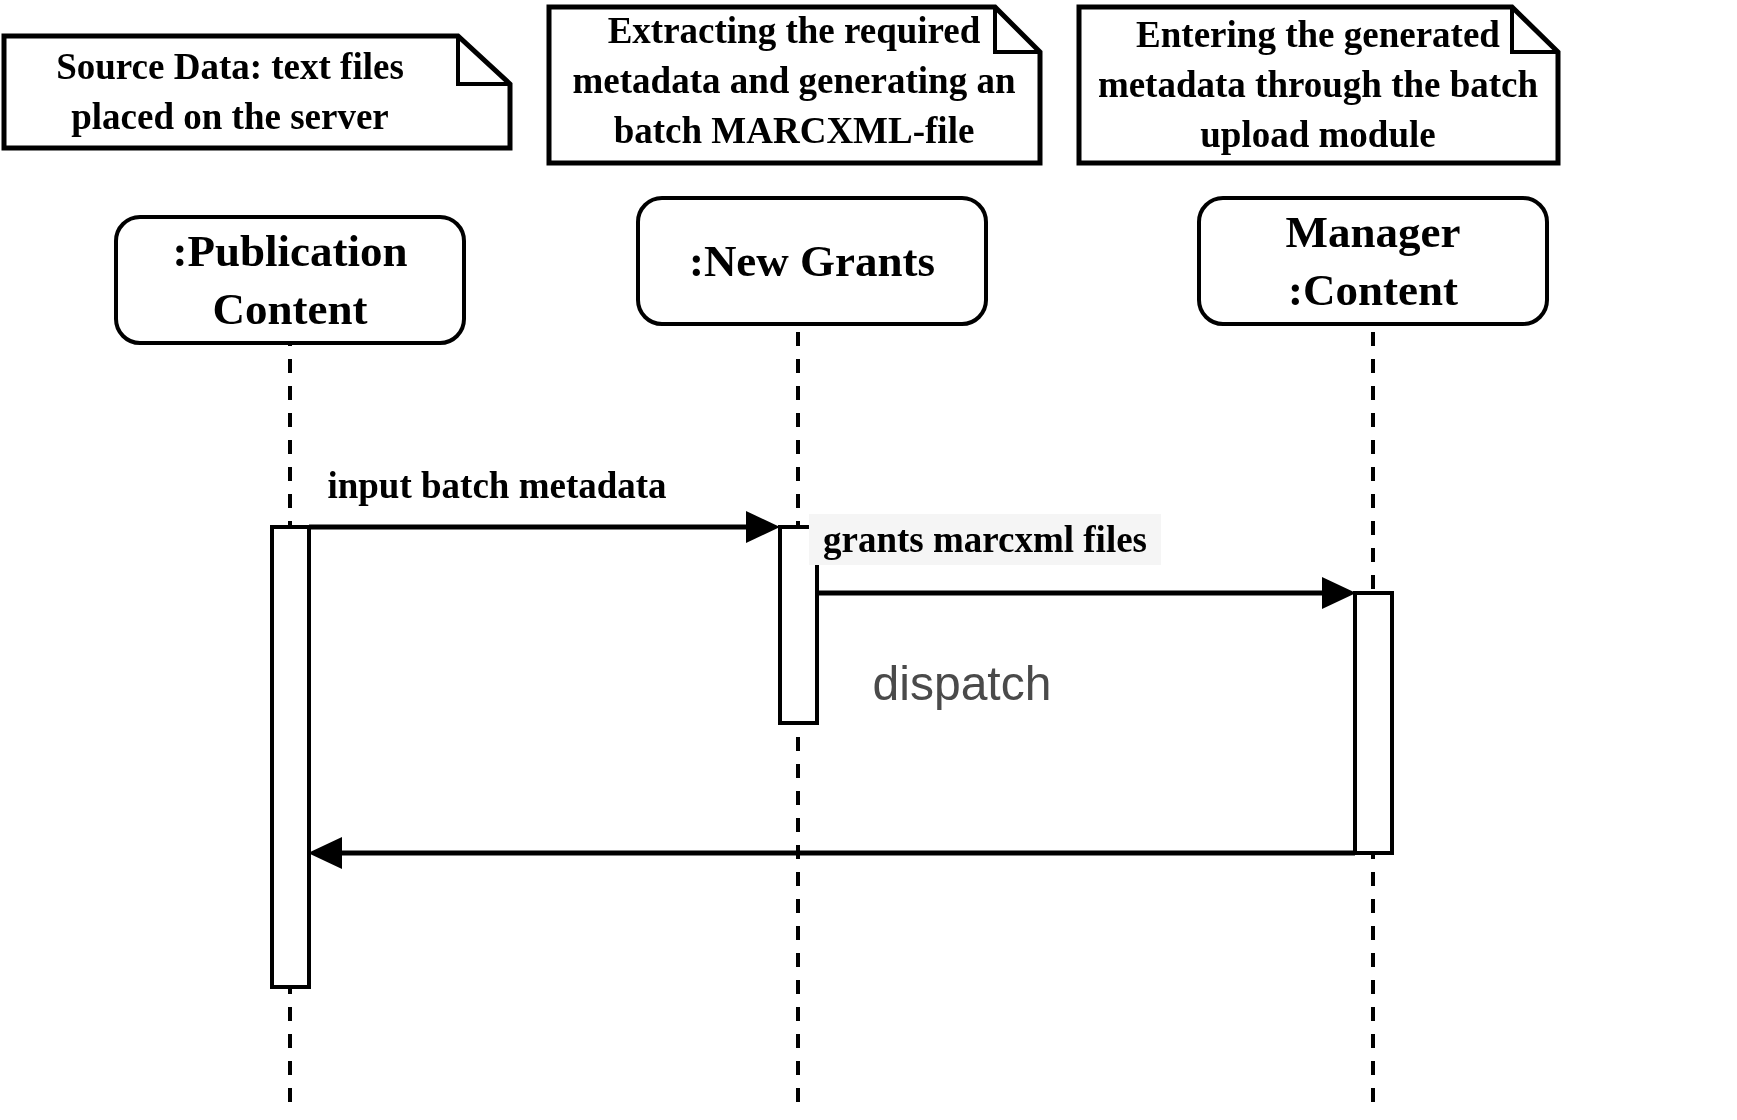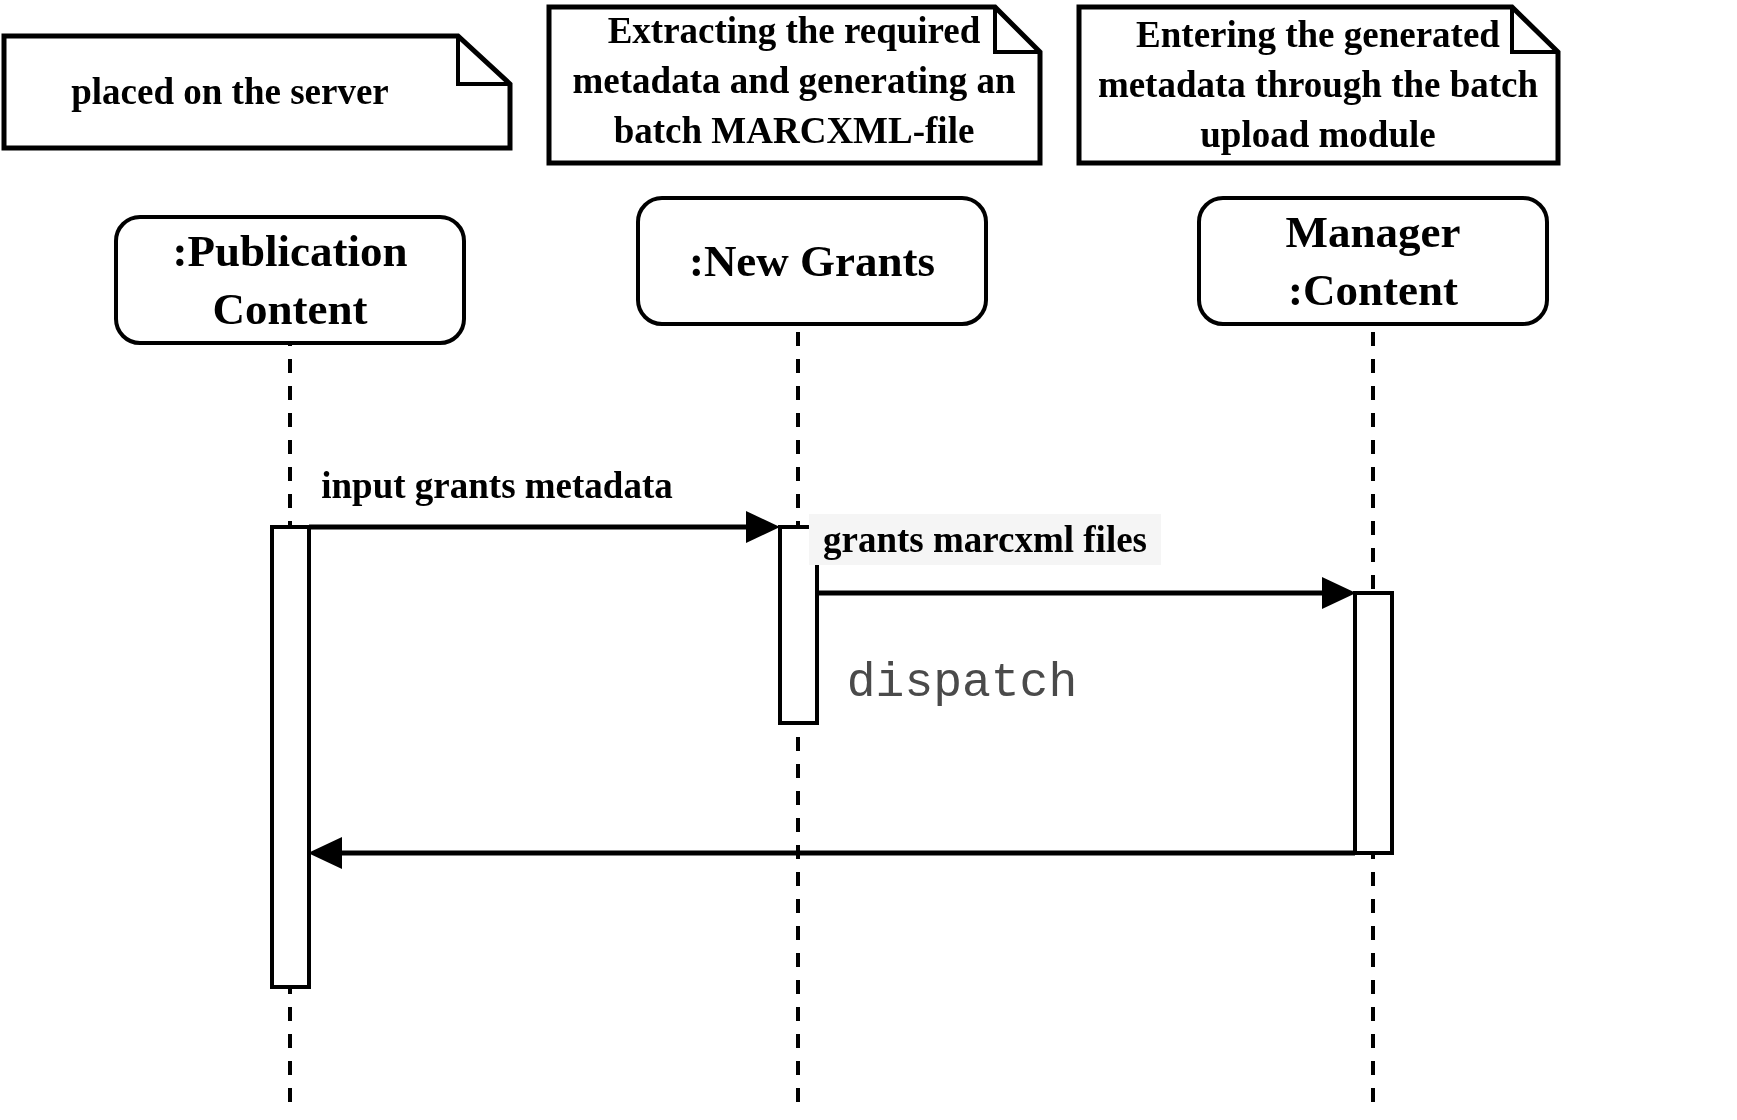--- a/index.html
+++ b/index.html
@@ -40,21 +40,21 @@
   .msg-label{
     position:absolute;transform:translateX(-50%);
     font-weight:700;font-size:37px;color:#000;white-space:nowrap;
   }
   .msg-1{left:497px;top:464px;}
   .msg-2{left:985px;top:514px;padding:4px 14px;}
   .msg-3{left:722px;top:796px;}
   .dispatch-label{
     position:absolute;transform:translateX(-50%);
     left:962px;top:656px;
-    font-family:Liberation Mono, monospace;
+    font-family:Liberation Sans, sans-serif;
     font-weight:400;font-size:48px;white-space:nowrap;
   }
 </style>
 </head>
 <body>
 
 <div id="canvas">
 
   <svg class="layer" viewBox="0 0 1737 1120" xmlns="http://www.w3.org/2000/svg">
 
@@ -87,20 +87,21 @@
       <line x1="817" y1="593" x2="1326" y2="593" stroke="#000" stroke-width="5"></line>
       <polygon points="1356,593 1322,577 1322,609" fill="#000"></polygon>
     </g>
     <g>
       <line x1="1355" y1="853" x2="338" y2="853" stroke="#000" stroke-width="5"></line>
       <polygon points="308,853 342,837 342,869" fill="#000"></polygon>
     </g>
   </svg>
 
   <div class="note-text note-1-text">
+    <div>Source Data: text files</div>
     <div>placed on the server</div>
   </div>
   <div class="note-text note-2-text">
     <div>Extracting the required</div>
     <div>metadata and generating an</div>
     <div>batch MARCXML-file</div>
   </div>
   <div class="note-text note-3-text">
     <div>Entering the generated</div>
     <div>metadata through the batch</div>
@@ -112,17 +113,17 @@
     <div>Content</div>
   </div>
   <div class="actor-box actor-2">
     <div>:New Grants</div>
   </div>
   <div class="actor-box actor-3">
     <div>Manager</div>
     <div>:Content</div>
   </div>
 
-  <div class="msg-label msg-1">input grants metadata</div>
+  <div class="msg-label msg-1">input batch metadata</div>
   <div class="msg-label msg-2" id="msg2" style="background: rgb(245, 245, 245);">grants marcxml files</div>
   <div class="dispatch-label" id="dispatchLabel" style="color: rgb(74, 74, 74);">dispatch</div>
 
 </div>
 
 </body></html>

